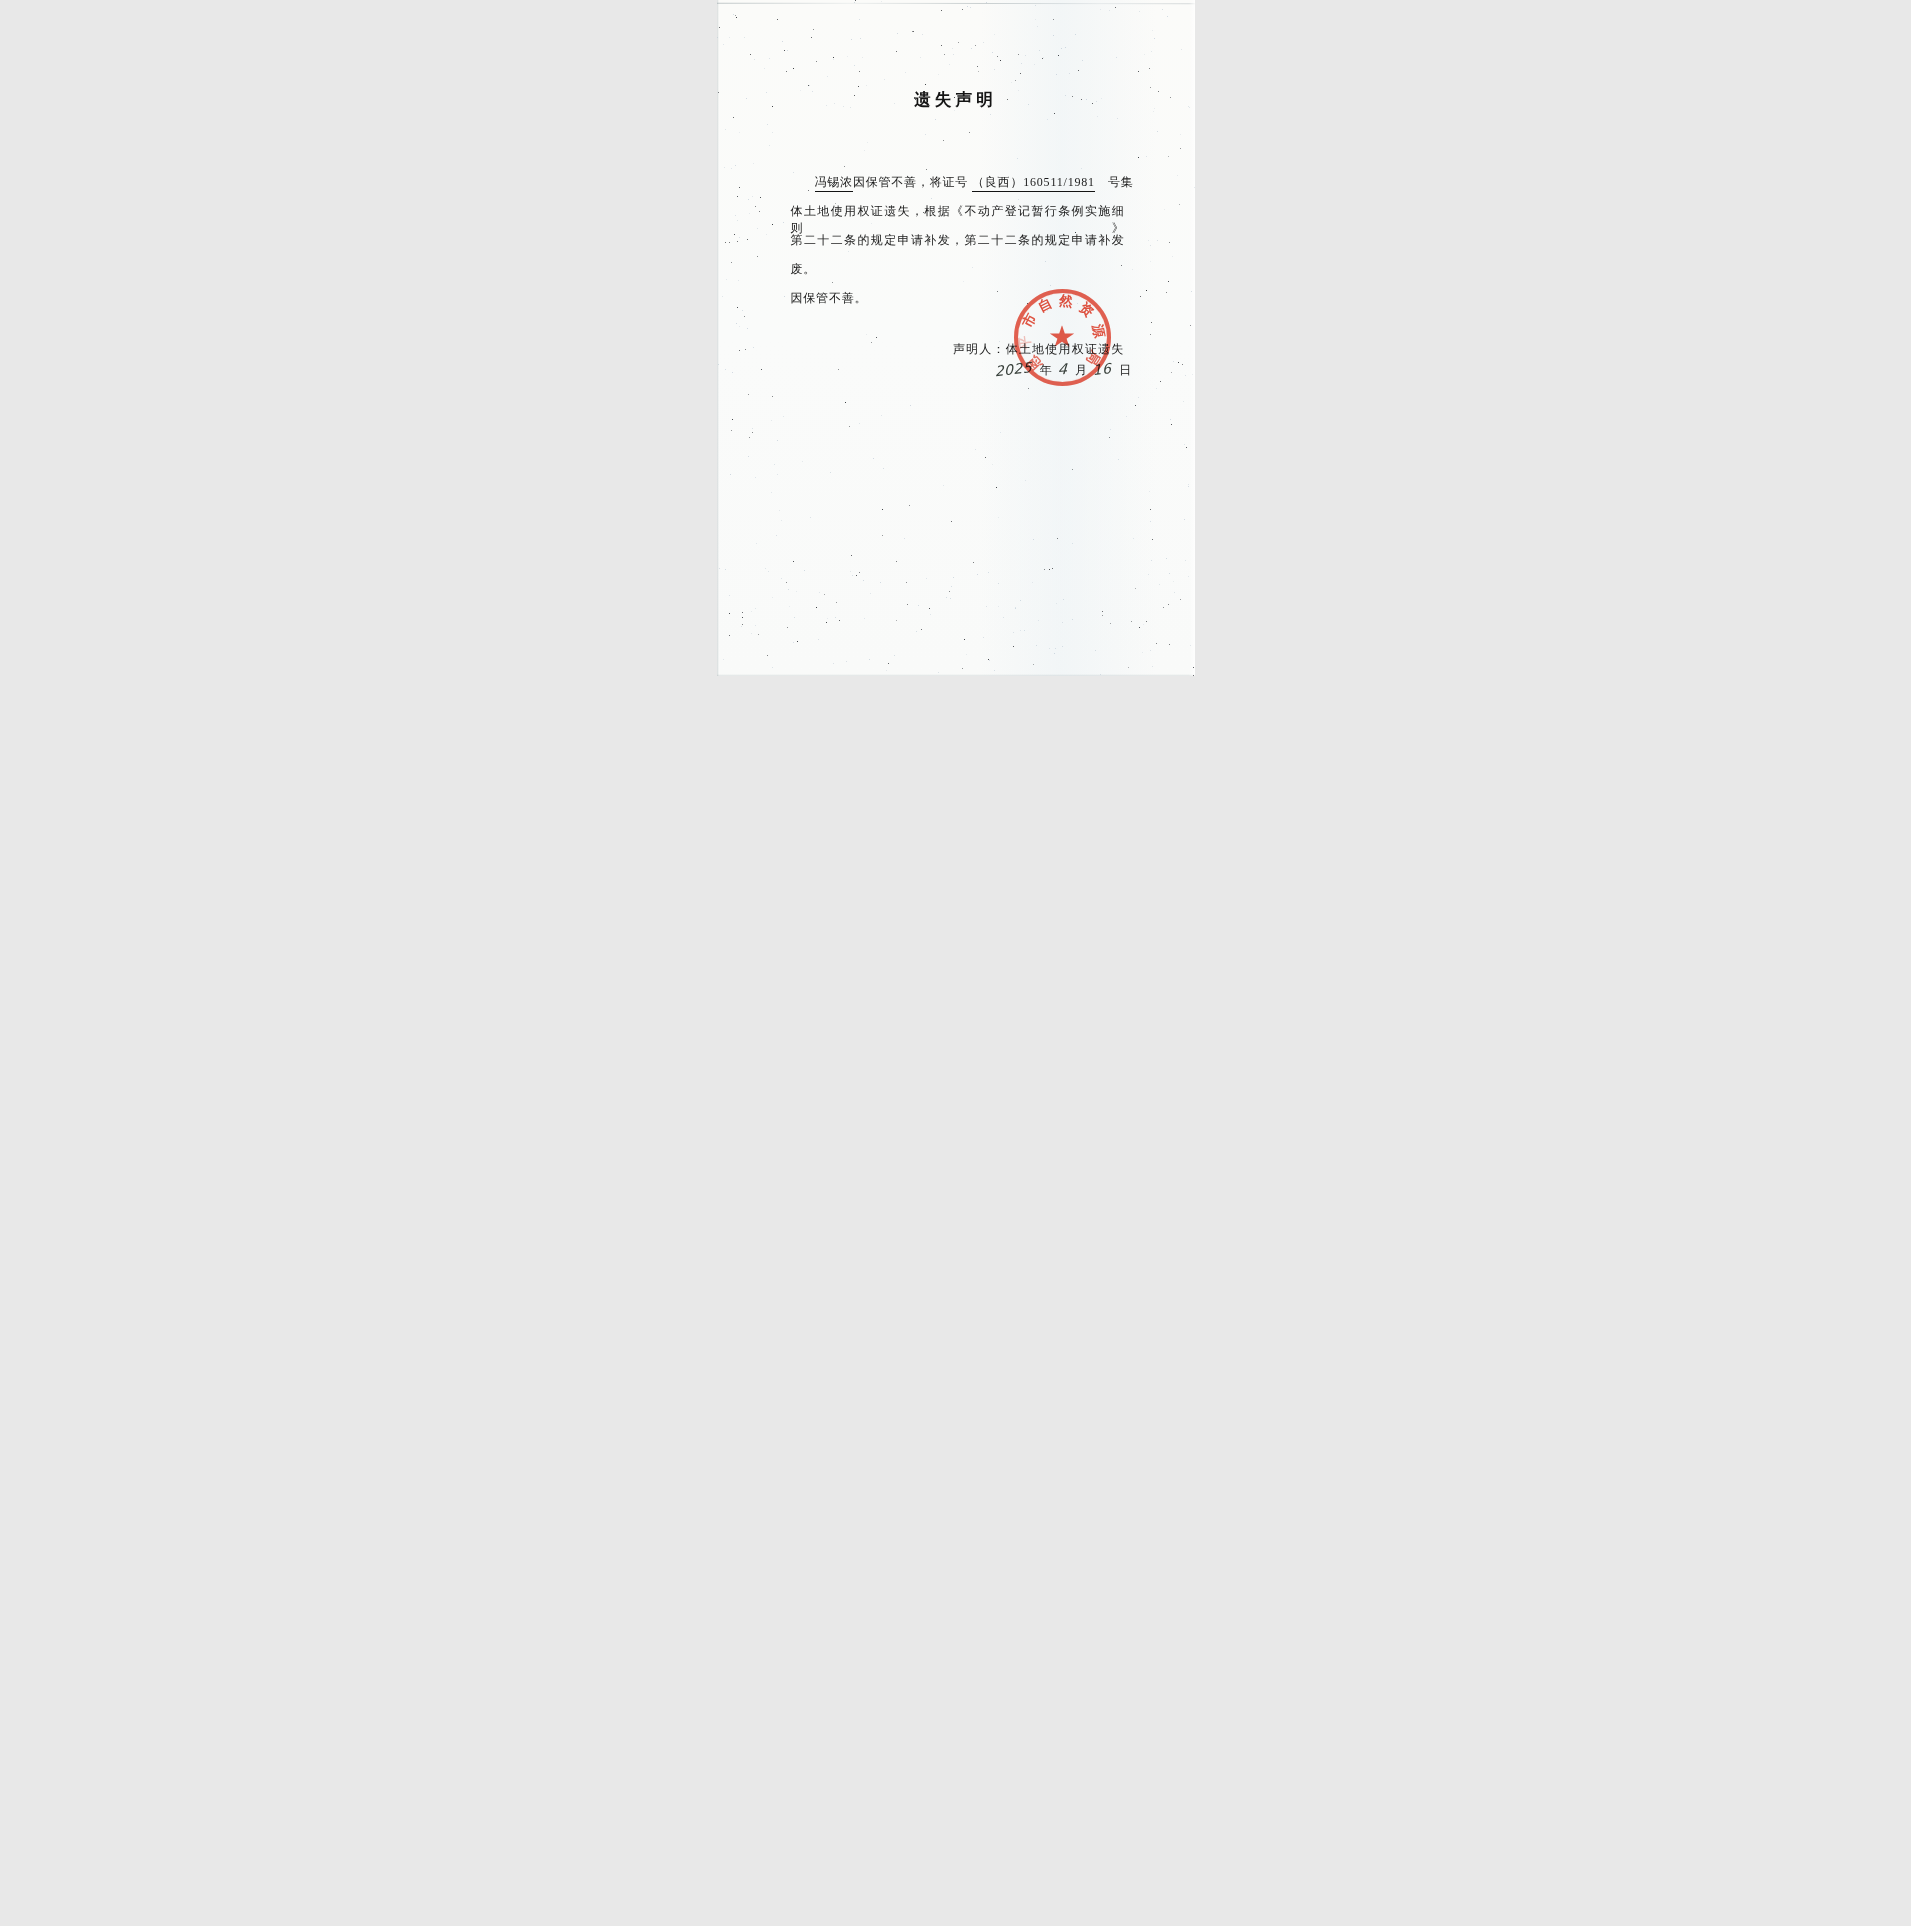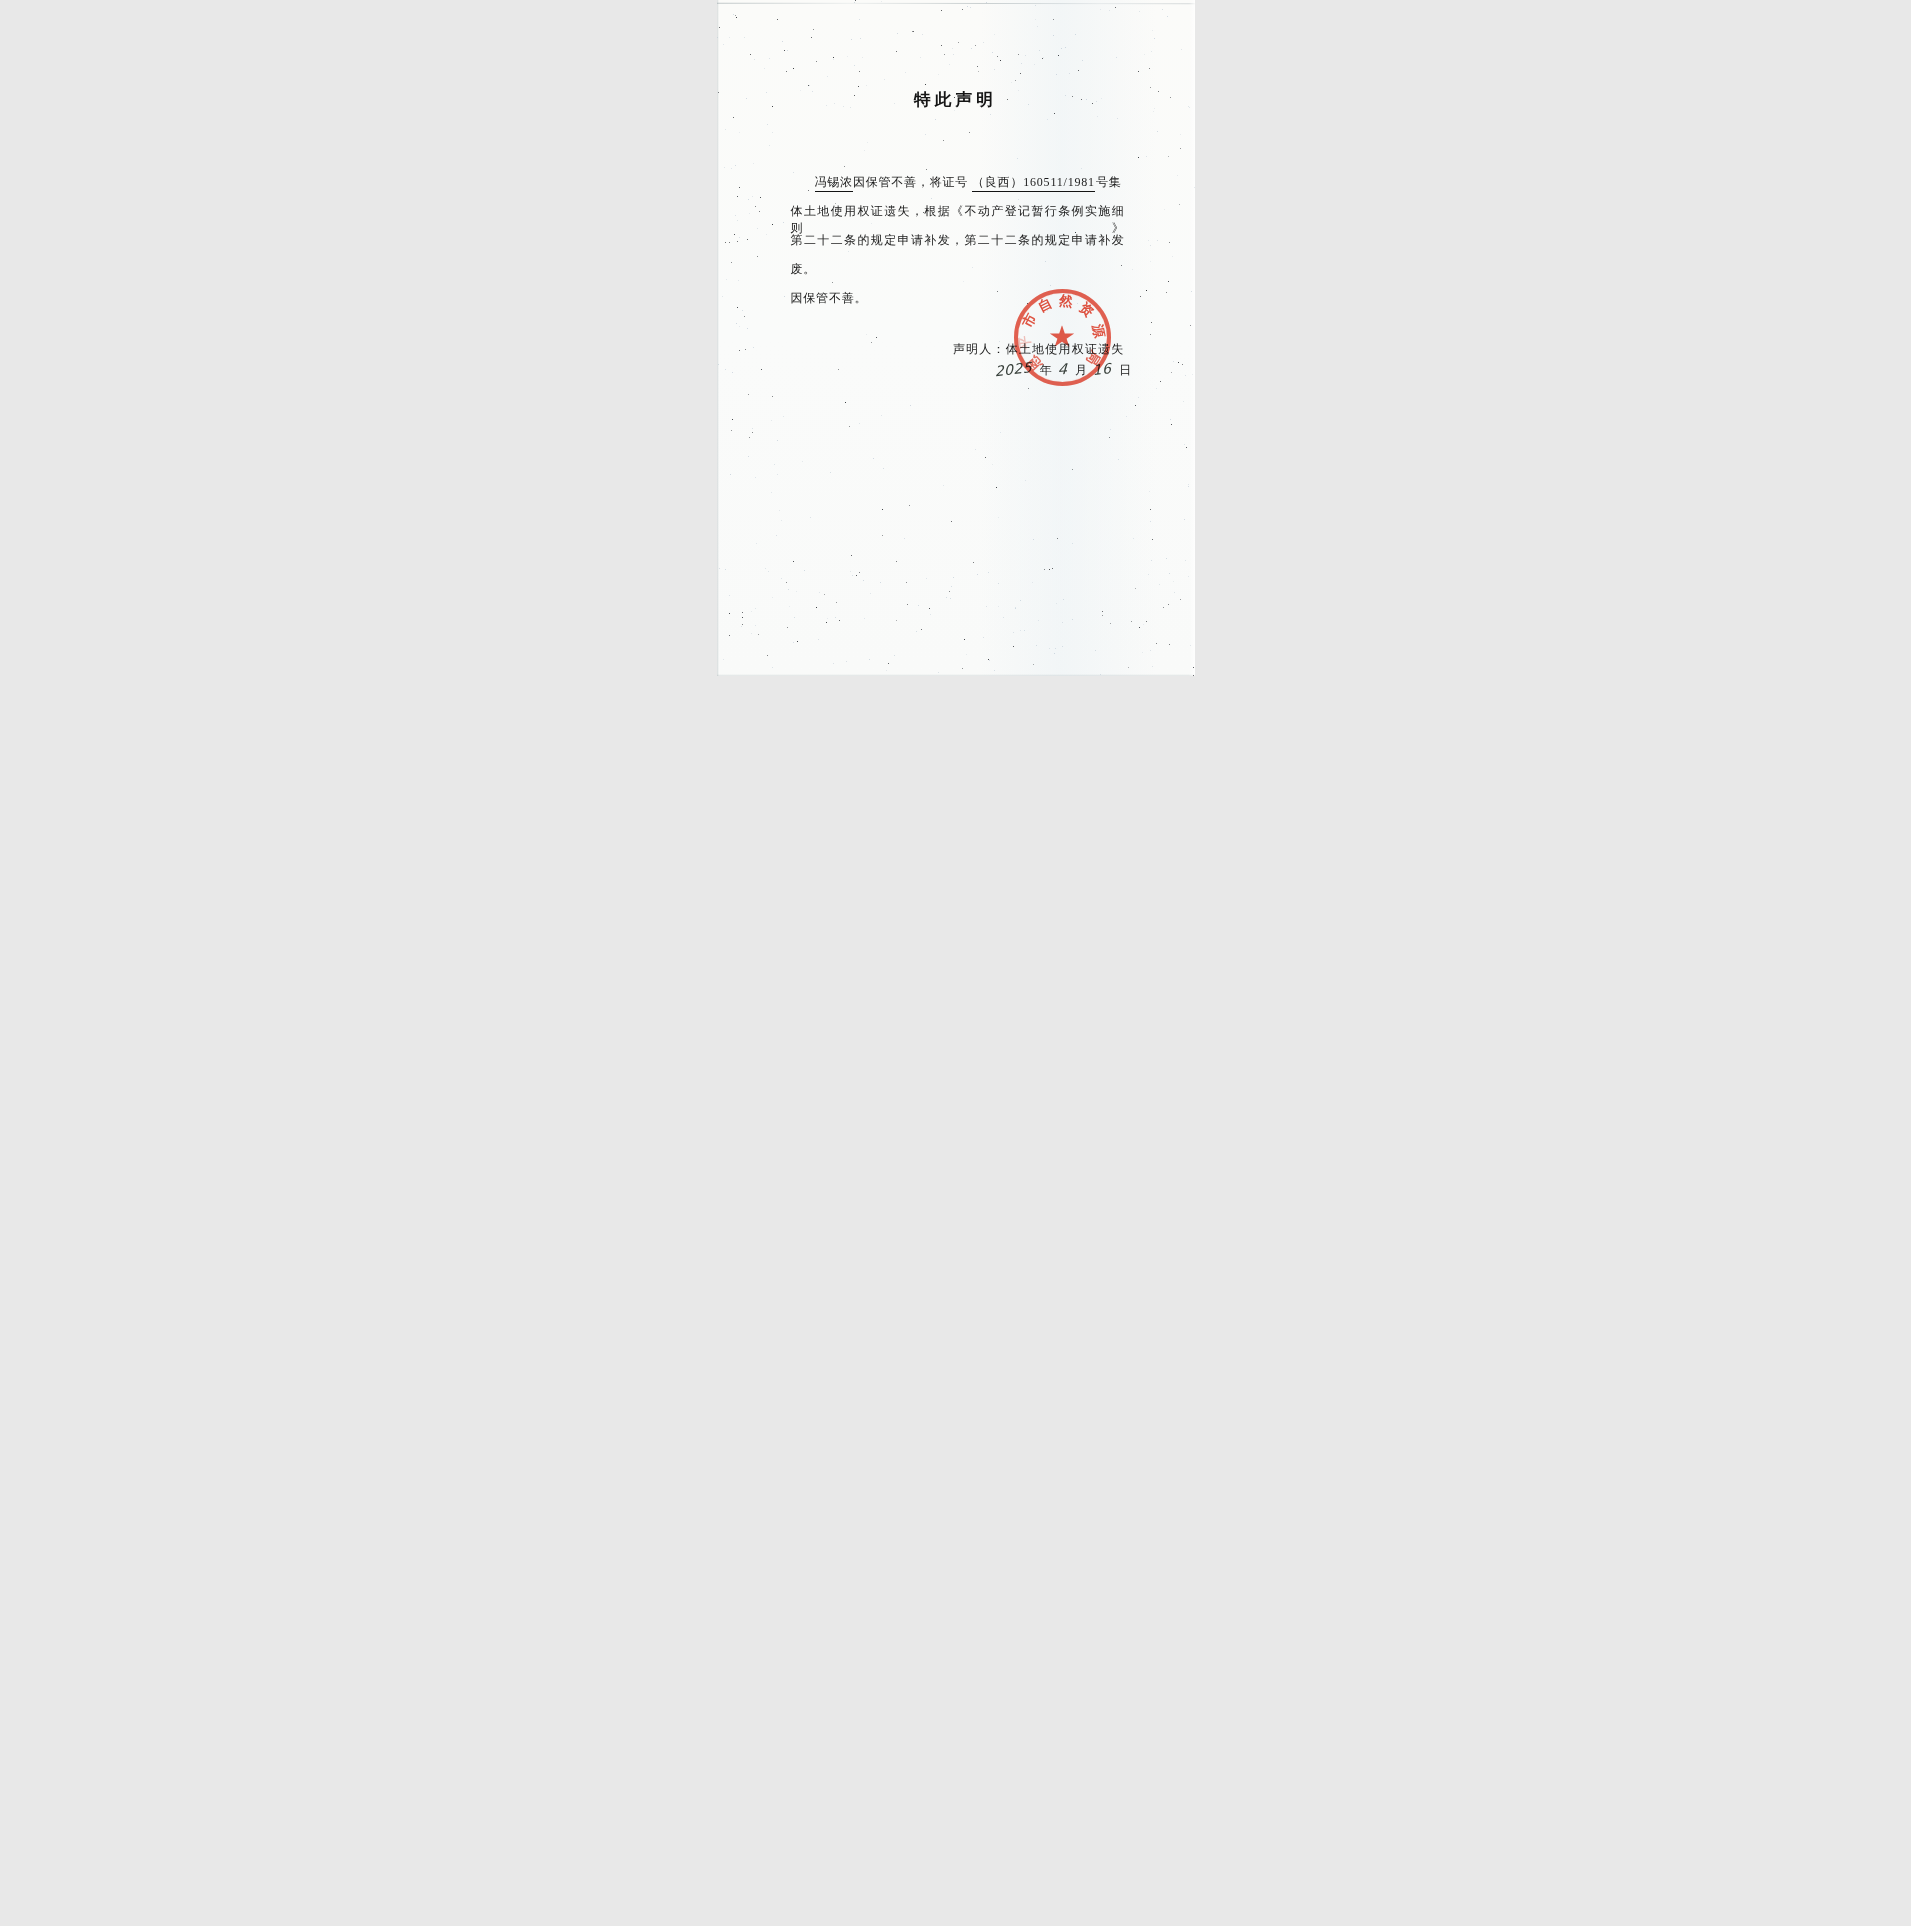--- a/index.html
+++ b/index.html
@@ -40,21 +40,21 @@
   }
   .body-text {
     position:absolute; top:174px; left:74px; width:334px;
     font-size:12px; line-height:17px;
   }
   .line { height:29px; letter-spacing:0.8px; white-space:nowrap; }
   .line.justify { white-space:normal; text-align:justify; text-align-last:justify; }
   .line.first { padding-left:24px; }
   .u  { border-bottom:1.2px solid #141414; padding-bottom:1.5px; }
   .u2 { border-bottom:1.2px solid #141414; padding-bottom:1.5px; margin-left:3.9px; }
-  .tail { margin-left:1px; }
+  .tail { margin-left:13px; }
   .signature {
     position:absolute; top:341px; right:70px;
     font-size:12px; letter-spacing:1.2px; white-space:nowrap;
   }
   .date-line {
     position:absolute; top:360px; left:276px;
     font-size:12px; white-space:nowrap; letter-spacing:0.4px;
   }
   .date-line .hw {
     display:inline-block;
@@ -91,21 +91,21 @@
 </style>
 </head>
 <body>
 
 <div class="page">
   <div class="scan-edge-top"></div>
   <div class="scan-edge-left"></div>
   <div class="scan-edge-bottom"></div>
   <div class="scan-edge-right"></div>
 
-  <h1 class="title">特此声明</h1>
+  <h1 class="title">遗失声明</h1>
 
   <div class="body-text">
     <div class="line first">
       <span class="u">冯锡浓</span><span>因保管不善，将证号</span><span class="u2">（良西）160511/1981</span><span class="tail">号集</span>
     </div>
     <div class="line justify">体土地使用权证遗失，根据《不动产登记暂行条例实施细则》</div>
     <div class="line justify">第二十二条的规定申请补发，第二十二条的规定申请补发</div>
     <div class="line">废。</div>
     <div class="line">因保管不善。</div>
   </div>

